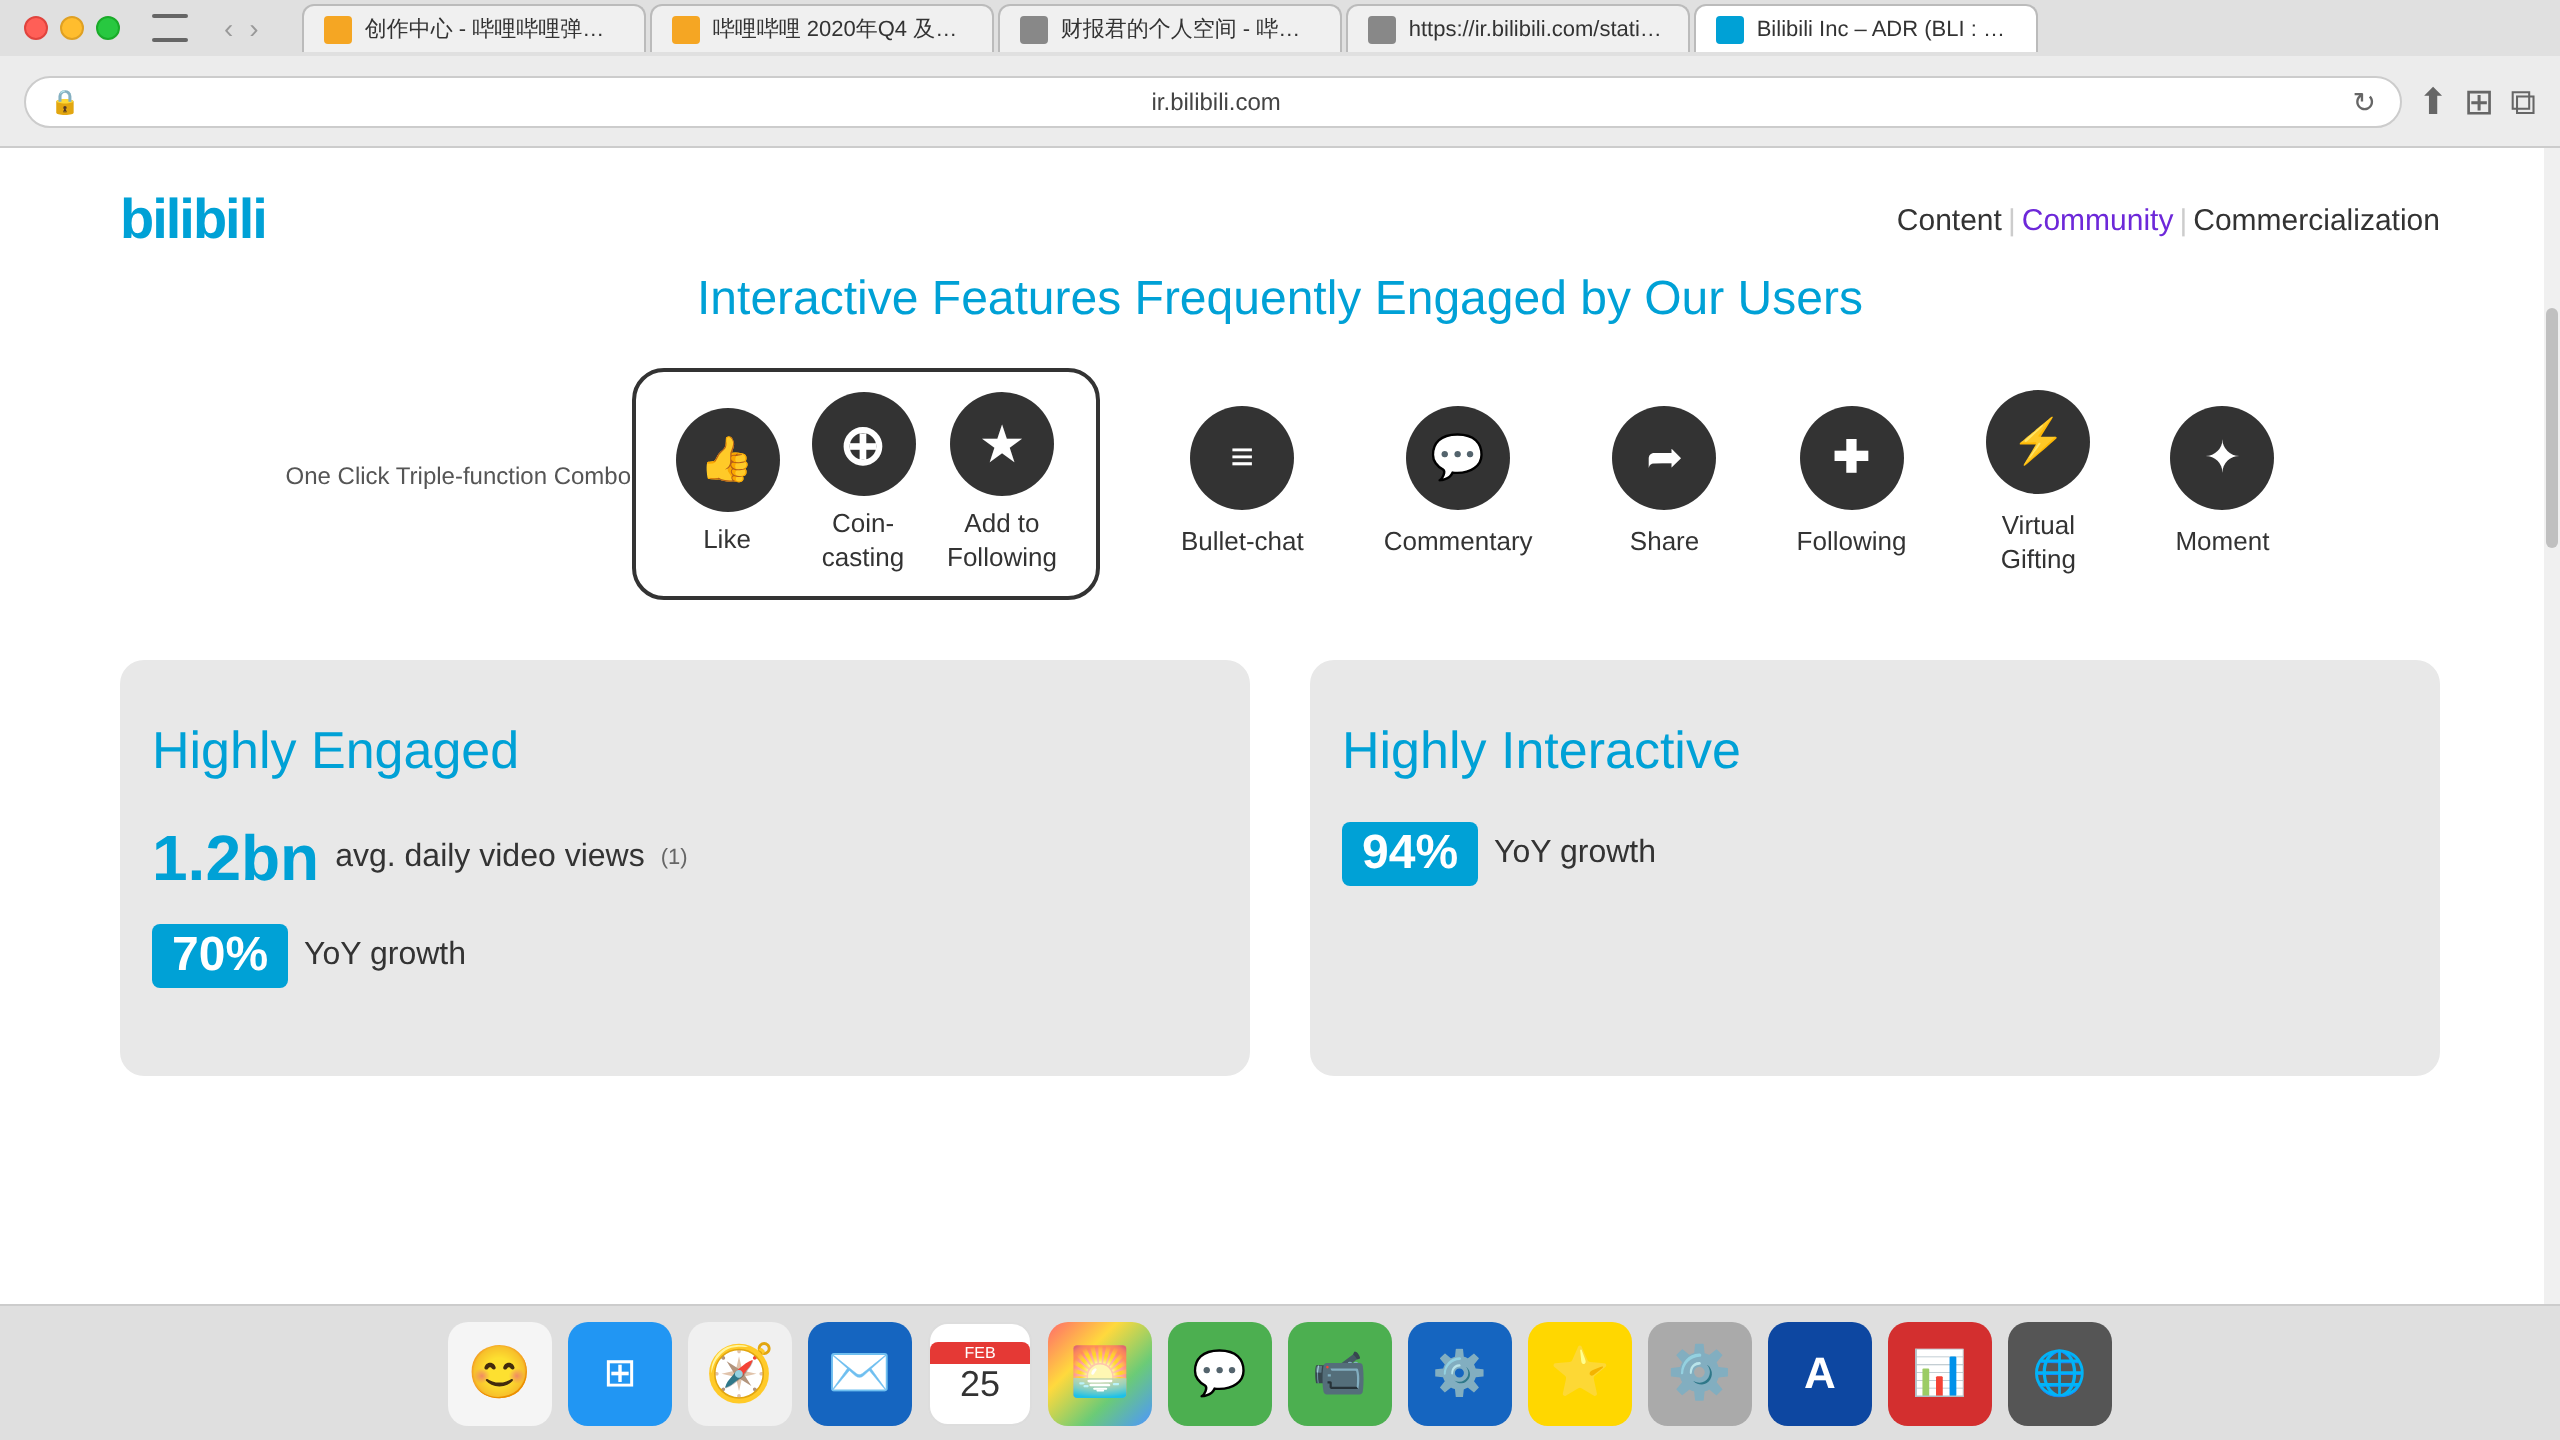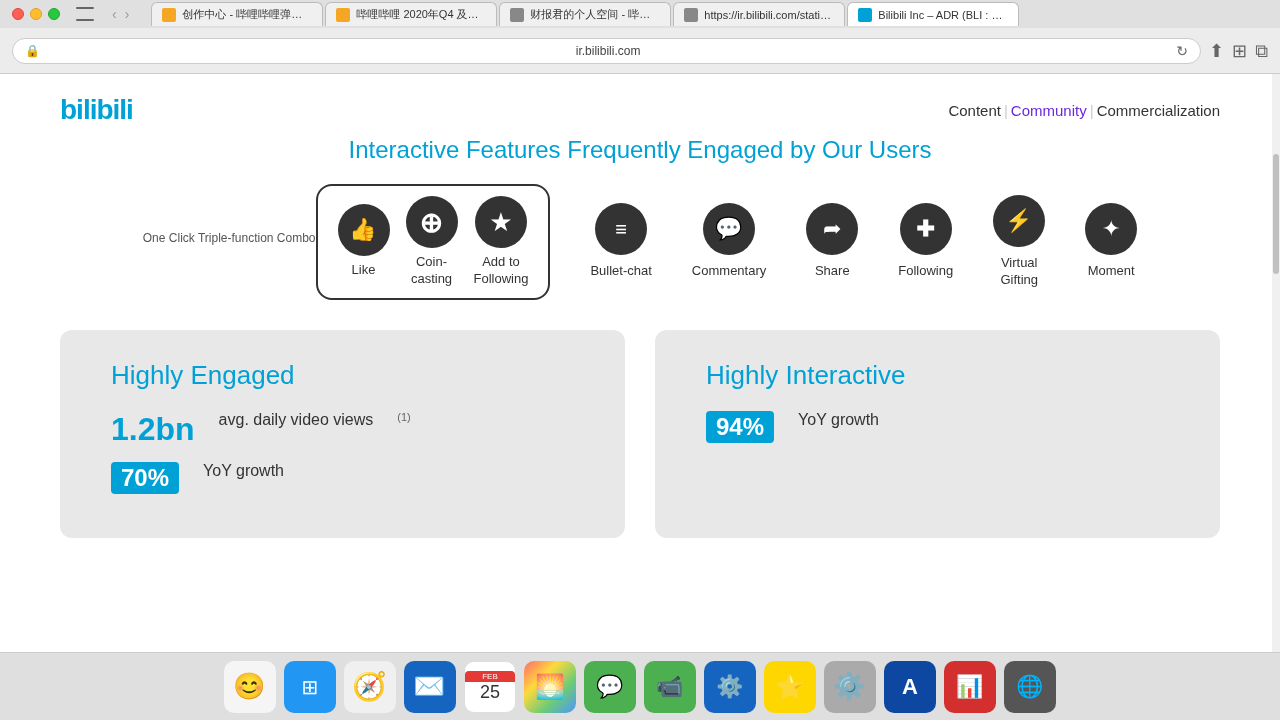--- a/index.html
+++ b/index.html
@@ -243,41 +243,41 @@
     
     .stats-row {
       display: flex;
       gap: 30px;
       margin-top: 10px;
     }
     .stat-card {
       flex: 1;
       background: #e8e8e8;
       border-radius: 12px;
-      padding: 30px 51px;
+      padding: 30px 16px;
     }
     .stat-card-title {
       font-size: 26px;
       color: #00a1d6;
       font-weight: 500;
       margin-bottom: 20px;
     }
     .stat-number {
       color: #00a1d6;
       font-size: 32px;
       font-weight: bold;
     }
     .stat-desc {
       font-size: 16px;
       color: #333;
     }
     .stat-line {
       display: flex;
-      align-items: flex-start;
-      gap: 24px;
+      align-items: center;
+      gap: 8px;
       margin-bottom: 14px;
     }
     .stat-superscript {
       font-size: 11px;
       color: #666;
       vertical-align: super;
     }
     .growth-badge {
       background: #00a1d6;
       color: #fff;

